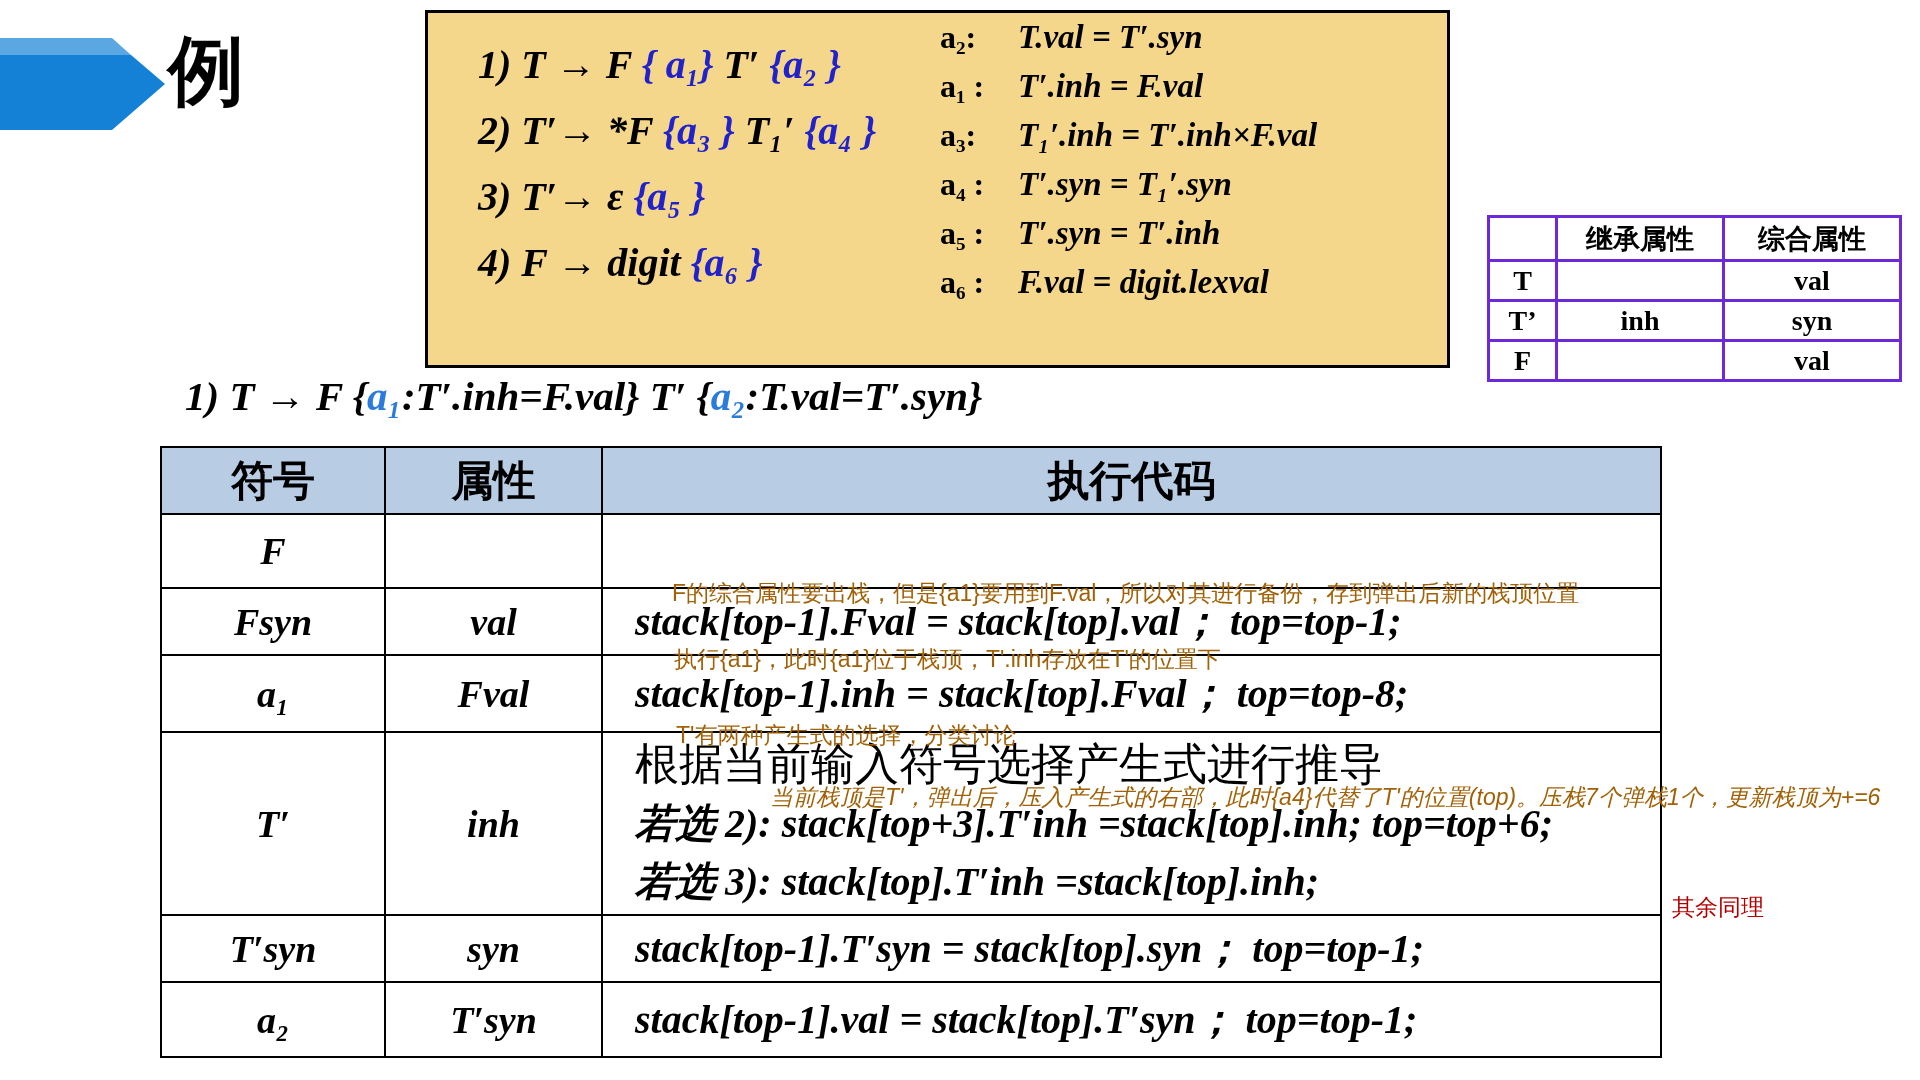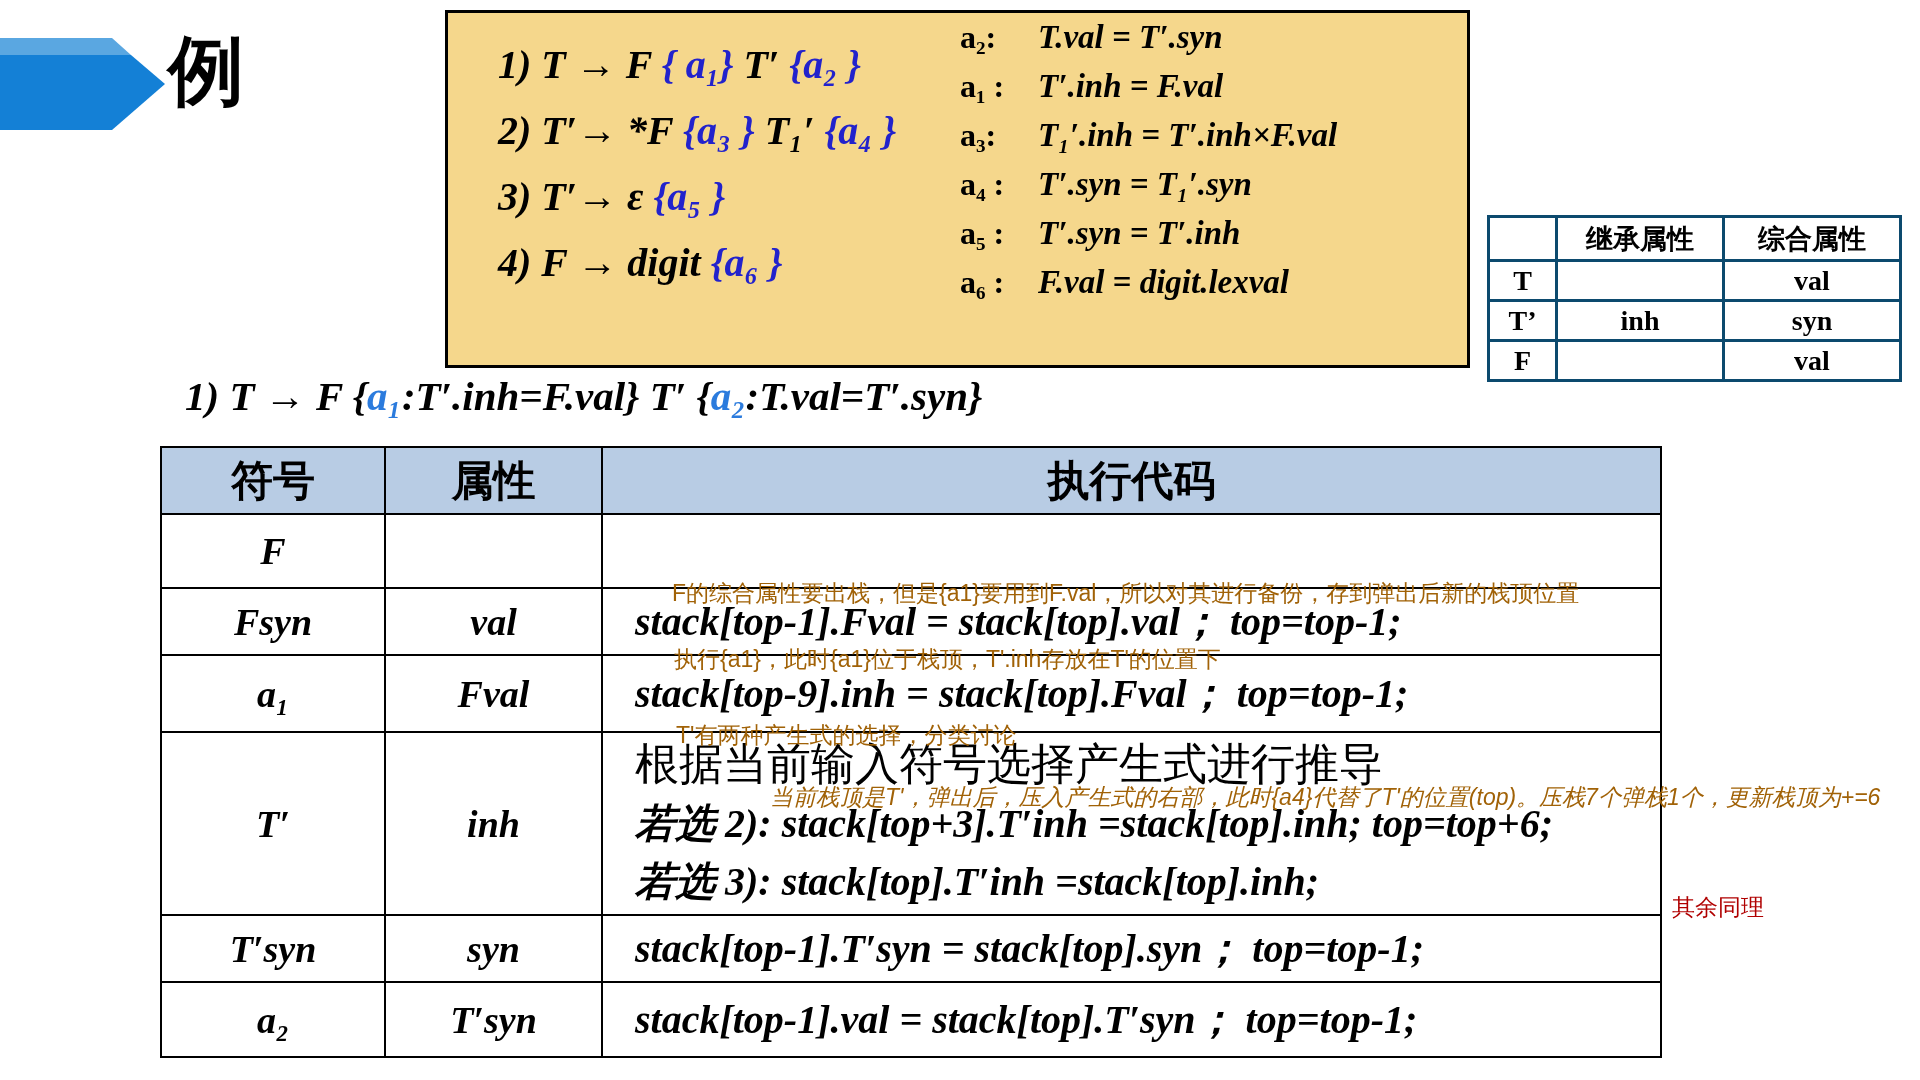--- a/index.html
+++ b/index.html
@@ -11,41 +11,41 @@
 
   
   .arrow-wrap { position:absolute; left:0; top:38px; width:166px; height:92px; }
   .slide-title {
     position:absolute; left:168px; top:22px; font-family:"Liberation Sans", sans-serif;
     font-weight:900; font-size:76px; line-height:1.3; color:#000;
   }
 
   
   .grammar-box {
-    position:absolute; left:445px; top:10px; width:1025px; height:358px;
+    position:absolute; left:425px; top:10px; width:1025px; height:358px;
     background:#F5D78C; border:3px solid #000;
   }
   .prod {
     position:absolute; left:50px; font-size:40px; font-weight:bold; font-style:italic;
     white-space:nowrap;
   }
   .prod-1{top:28px} .prod-2{top:94px} .prod-3{top:160px} .prod-4{top:226px}
   .blue { color:#2222CC; }
 
   .actions { position:absolute; left:512px; top:6px; }
   .action-row { display:flex; align-items:baseline; height:49px; white-space:nowrap; }
   .aname { font-weight:bold; font-style:normal; font-size:32px; width:78px; }
   .arule { font-weight:bold; font-style:italic; font-size:33px; }
 
   
   .attr-table {
     position:absolute; left:1487px; top:215px; border-collapse:collapse; table-layout:fixed;
     text-align:center;
   }
-  .attr-table th, .attr-table td { border:3px solid #0c4a6e; font-weight:bold; overflow:hidden; }
+  .attr-table th, .attr-table td { border:3px solid #6d28d9; font-weight:bold; overflow:hidden; }
   .attr-table th { font-size:27px; height:44px; }
   .attr-table td { font-size:28px; height:40px; }
 
   
   .heading {
     position:absolute; left:185px; top:372px; font-size:41px; font-weight:bold;
     font-style:italic; white-space:nowrap;
   }
   .hblue { color:#2B7BDD; }
 
@@ -179,21 +179,21 @@
       <td class="code"></td>
     </tr>
     <tr class="r-fsyn">
       <td class="sym">Fsyn</td>
       <td class="att">val</td>
       <td class="code">stack[top-1].Fval = stack[top].val；  top=top-1;</td>
     </tr>
     <tr class="r-a1">
       <td class="sym">a₁</td>
       <td class="att">Fval</td>
-      <td class="code">stack[top-9].inh = stack[top].Fval；  top=top-1;</td>
+      <td class="code">stack[top-1].inh = stack[top].Fval；  top=top-8;</td>
     </tr>
     <tr class="r-tp">
       <td class="sym">T′</td>
       <td class="att">inh</td>
       <td class="code tp-cell">
         <div class="cn-line">根据当前输入符号选择产生式进行推导</div>
         <div class="mix-line">若选 2): stack[top+3].T′inh =stack[top].inh;  top=top+6;</div>
         <div class="mix-line">若选 3): stack[top].T′inh =stack[top].inh;</div>
       </td>
     </tr>

